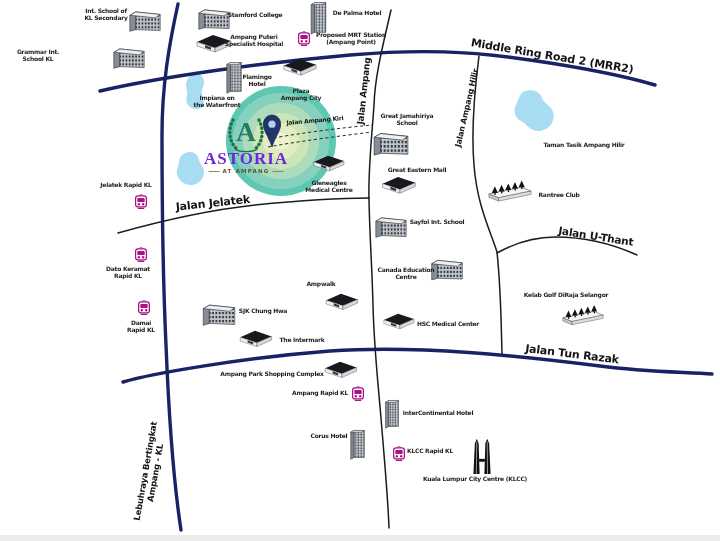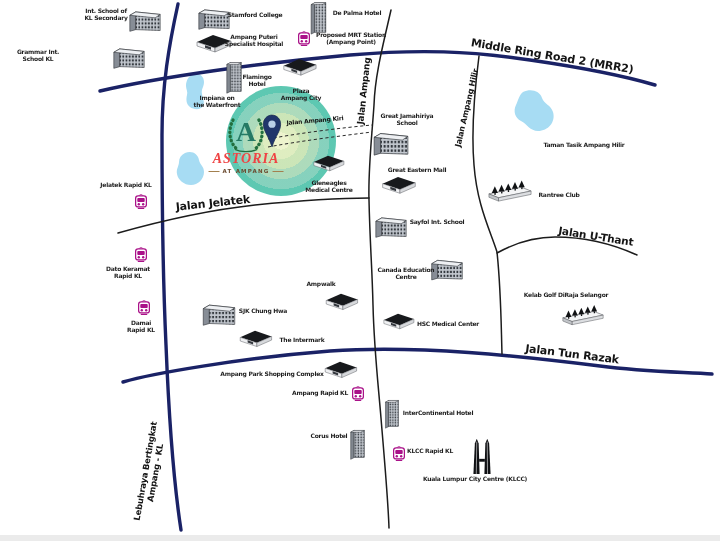--- a/index.html
+++ b/index.html
@@ -14,22 +14,22 @@
   .road-label{position:absolute;white-space:pre-line;text-align:center;font-weight:700;
        color:#151515;line-height:1.15;letter-spacing:-0.2px;}
   .highlight{position:absolute;border-radius:50%;opacity:0.95;
        background:radial-gradient(circle,
          #edf3cb 0% 11%, #ddecbd 11% 23%, #c9e4b4 23% 36%, #a9d9b8 36% 49%,
          #80cfba 49% 62%, #55c5ae 62% 76%, #3fbea8 76% 100%);}
   .poi-icon{position:absolute;overflow:visible;}
   .logo{position:absolute;left:246px;top:131px;width:0;height:0;}
   .logo .wreath{position:absolute;left:-21px;top:-24px;width:42px;height:47px;}
   .logo-title{position:absolute;left:0;top:28px;transform:translate(-50%,-50%);
-       font-family:"Liberation Serif",serif;font-weight:700;font-size:14px;
-       letter-spacing:1px;color:#ef4444;font-style:italic;}
+       font-family:"Liberation Serif",serif;font-weight:700;font-size:17px;
+       letter-spacing:1px;color:#6d28d9;}
   .logo-sub{position:absolute;left:0;top:40px;transform:translate(-50%,-50%);
        display:flex;align-items:center;gap:3px;font-size:5.5px;font-weight:700;
        letter-spacing:1.2px;color:#6b4a2f;white-space:nowrap;}
   .logo-sub .rule{display:inline-block;width:11px;height:1px;background:#a3804f;}
   .pin{position:absolute;}
   .edge{position:absolute;left:0;bottom:0;width:720px;height:6px;background:#ebebeb;}
 </style>
 </head>
 <body>
 

